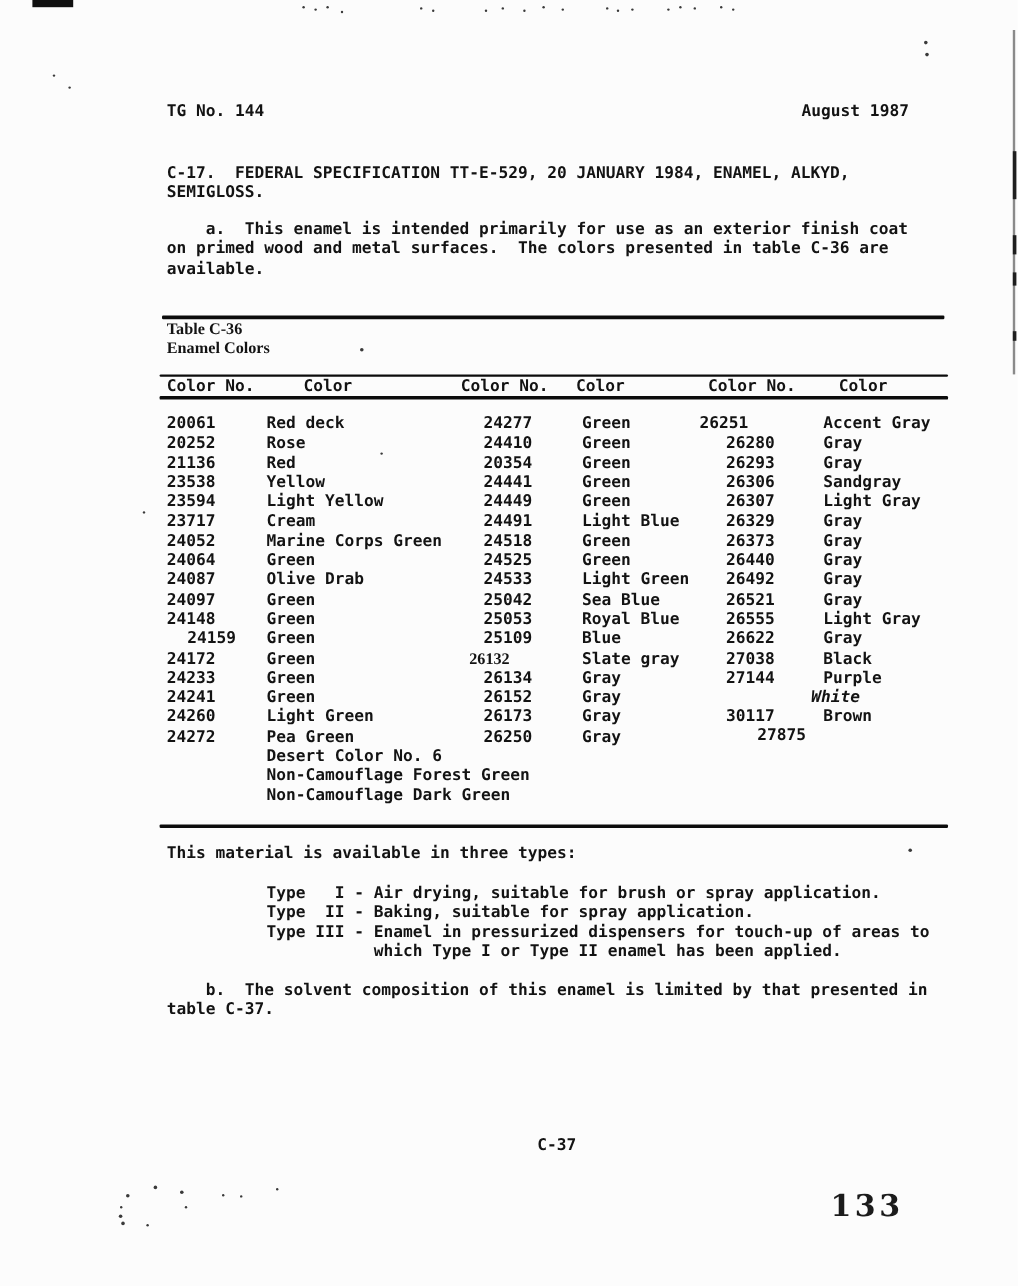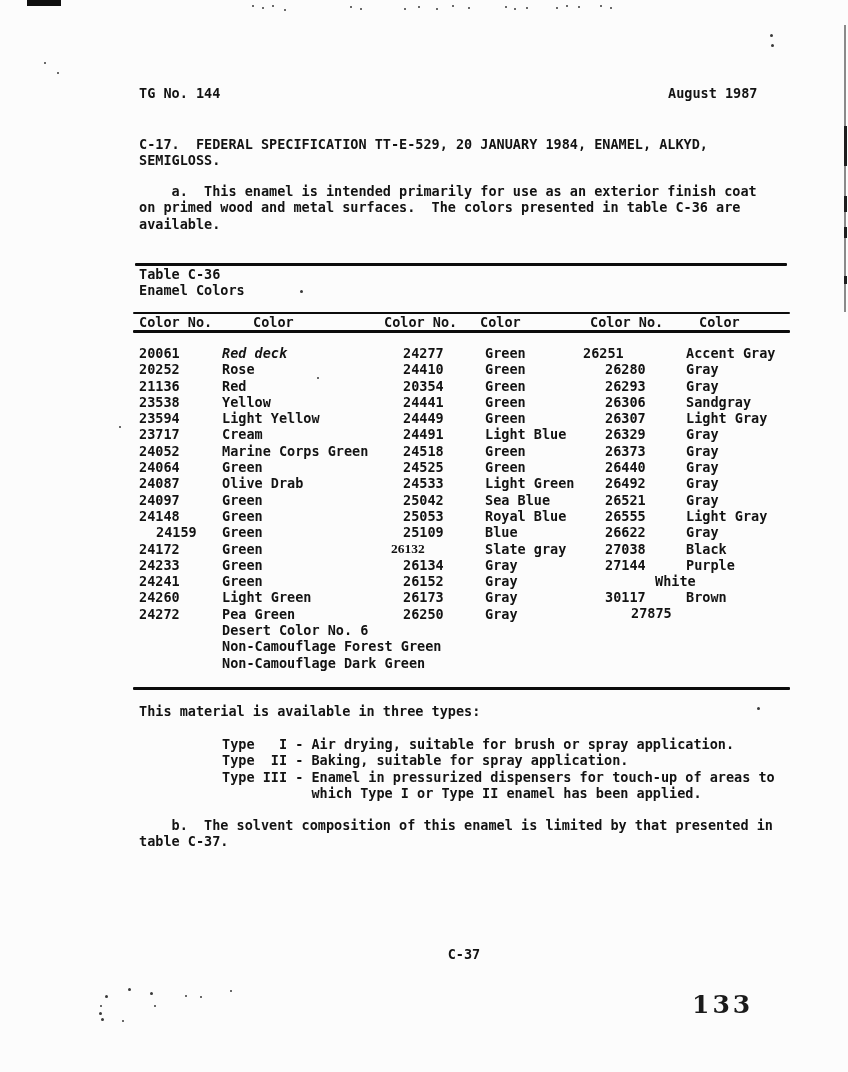--- a/index.html
+++ b/index.html
@@ -36,38 +36,38 @@
   <div class="abs" style="left:668px;top:85px;">August 1987</div>
 
   <div class="abs pre" style="left:139px;top:136px;">C-17.  FEDERAL SPECIFICATION TT-E-529, 20 JANUARY 1984, ENAMEL, ALKYD,
 SEMIGLOSS.</div>
 
   <div class="abs pre" style="left:139px;top:183px;">    a.  This enamel is intended primarily for use as an exterior finish coat
 on primed wood and metal surfaces.  The colors presented in table C-36 are
 available.</div>
 
   <div class="rule" style="left:135px;top:263px;width:652px;"></div>
-  <div class="abs pre" style="left:139px;top:266px;">Table C-36
+  <div class="abs pre" style="left:139px;top:266px;font-family:Liberation Serif, serif;">Table C-36
 Enamel Colors</div>
   <div class="rule" style="left:133px;top:311.5px;width:657px;"></div>
 
   <div class="abs" style="left:139px;top:314px;width:660px;height:16px;">
     <span class="hdrcell" style="left:0;">Color No.</span>
     <span class="hdrcell" style="left:114px;">Color</span>
     <span class="hdrcell" style="left:245px;">Color No.</span>
     <span class="hdrcell" style="left:341px;">Color</span>
     <span class="hdrcell" style="left:451px;">Color No.</span>
     <span class="hdrcell" style="left:560px;">Color</span>
   </div>
   <div class="rule" style="left:133px;top:330px;width:657px;"></div>
 
   <div class="abs" id="table-rows" style="left:139px;top:345px;width:660px;">
       <div class="trow">
         <span class="cell" style="left: 0px;">20061</span>
-        <span class="cell" style="left: 83px; font-style: italic;">Red deck</span>
+        <span class="cell" style="left: 83px;">Red deck</span>
         <span class="cell" style="left: 264px;">24277</span>
         <span class="cell" style="left: 346px;">Green</span>
         <span class="cell" style="left: 444px;">26251</span>
         <span class="cell" style="left: 547px;">Accent Gray</span>
       </div>
       <div class="trow">
         <span class="cell" style="left: 0px;">20252</span>
         <span class="cell" style="left: 83px;">Rose</span>
         <span class="cell" style="left: 264px;">24410</span>
         <span class="cell" style="left: 346px;">Green</span>
@@ -169,21 +169,21 @@
         <span class="cell" style="left: 346px;">Gray</span>
         <span class="cell" style="left: 466px;">27144</span>
         <span class="cell" style="left: 547px;">Purple</span>
       </div>
       <div class="trow">
         <span class="cell" style="left: 0px;">24241</span>
         <span class="cell" style="left: 83px;">Green</span>
         <span class="cell" style="left: 264px;">26152</span>
         <span class="cell" style="left: 346px;">Gray</span>
         <span class="cell" style="left: 492px; margin-top: 32px;">27875</span>
-        <span class="cell" style="left: 516px;">White</span>
+        <span class="cell" style="left: 537px; font-style: italic;">White</span>
       </div>
       <div class="trow">
         <span class="cell" style="left: 0px;">24260</span>
         <span class="cell" style="left: 83px;">Light Green</span>
         <span class="cell" style="left: 264px;">26173</span>
         <span class="cell" style="left: 346px;">Gray</span>
         <span class="cell" style="left: 466px;">30117</span>
         <span class="cell" style="left: 547px;">Brown</span>
       </div>
       <div class="trow">

